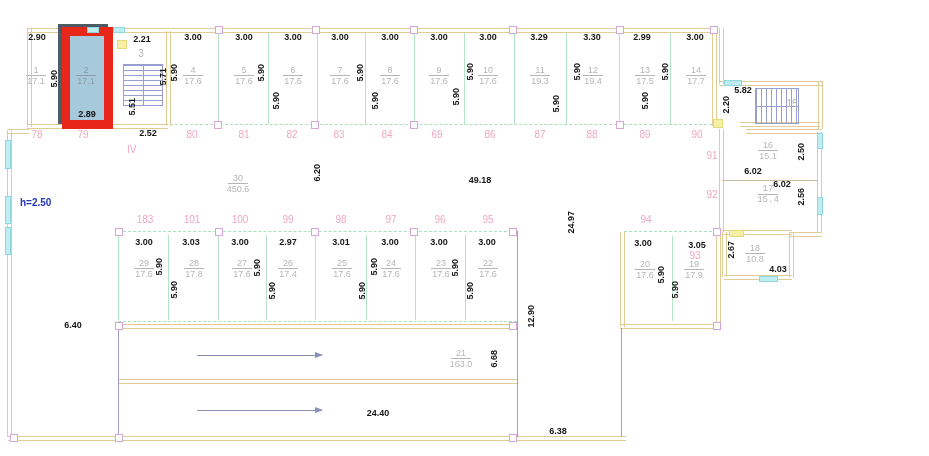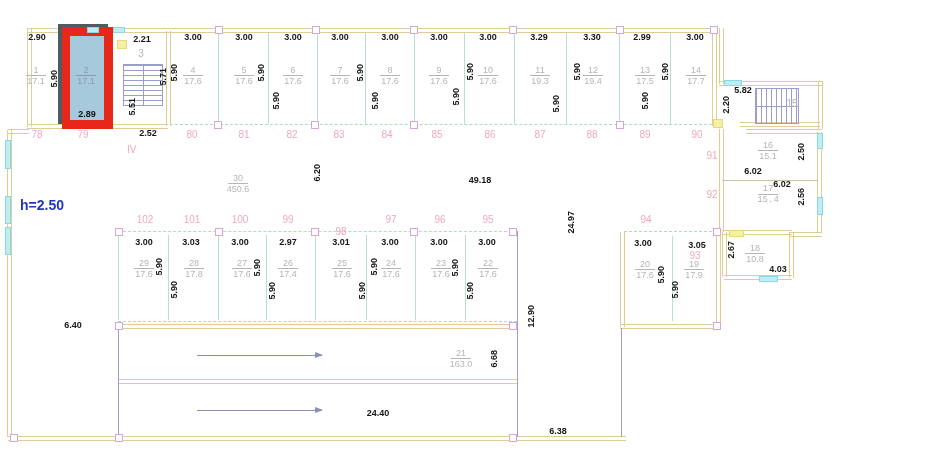--- a/index.html
+++ b/index.html
@@ -38,21 +38,21 @@
   .stmidh{position:absolute;top:50%;left:0;height:1px;width:100%;background:#989fd0;}
   
   .arr{position:absolute;width:125px;height:1px;background:#8a90b8;}
   .arr::after{content:"";position:absolute;right:-1px;top:-3px;width:0;height:0;
     border-left:8px solid #8a90b8;border-top:3px solid transparent;border-bottom:3px solid transparent;}
   
   .hl-shadow{position:absolute;background:#4e5a64;}
   .hl-red{position:absolute;background:#e8271b;}
   .hl-blue{position:absolute;background:#a6c9dc;}
   .hl-dim{position:absolute;font-size:9px;font-weight:bold;color:#111;text-align:center;}
-  .note{position:absolute;font-size:14px;font-weight:bold;color:#2336bb;}
+  .note{position:absolute;font-size:10px;font-weight:bold;color:#2336bb;}
   .sect{position:absolute;font-size:10px;color:#efa9bd;}
   
   .wm{position:absolute;left:33px;top:388px;display:flex;align-items:center;opacity:.75;}
   .wm-text{font-size:34px;font-weight:bold;color:#dcdcdc;letter-spacing:1px;margin-left:8px;font-family:"DejaVu Sans",sans-serif;}
 </style>
 </head>
 <body>
 
 <div class="plan">
 
@@ -270,33 +270,33 @@
   <div class="unit" style="left:221px;top:173px;"><span class="no">30</span><span class="ar">450.6</span></div>
   <div class="unit" style="left:444px;top:348px;"><span class="no">21</span><span class="ar">163.0</span></div>
 
   <div class="gl" style="left:25px;top:129px;">78</div>
   <div class="gl" style="left:71px;top:129px;">79</div>
   <div class="gl" style="left:180px;top:129px;">80</div>
   <div class="gl" style="left:232px;top:129px;">81</div>
   <div class="gl" style="left:280px;top:129px;">82</div>
   <div class="gl" style="left:327px;top:129px;">83</div>
   <div class="gl" style="left:375px;top:129px;">84</div>
-  <div class="gl" style="left:425px;top:129px;">85</div>
+  <div class="gl" style="left:425px;top:129px;">69</div>
   <div class="gl" style="left:478px;top:129px;">86</div>
   <div class="gl" style="left:528px;top:129px;">87</div>
   <div class="gl" style="left:580px;top:129px;">88</div>
   <div class="gl" style="left:633px;top:129px;">89</div>
   <div class="gl" style="left:685px;top:129px;">90</div>
   <div class="gl" style="left:700px;top:150px;">91</div>
   <div class="gl" style="left:700px;top:189px;">92</div>
-  <div class="gl" style="left:133px;top:214px;">102</div>
+  <div class="gl" style="left:133px;top:214px;">183</div>
   <div class="gl" style="left:180px;top:214px;">101</div>
   <div class="gl" style="left:228px;top:214px;">100</div>
   <div class="gl" style="left:276px;top:214px;">99</div>
-  <div class="gl" style="left:329px;top:214px;margin-top:12px;">98</div>
+  <div class="gl" style="left:329px;top:214px;">98</div>
   <div class="gl" style="left:379px;top:214px;">97</div>
   <div class="gl" style="left:428px;top:214px;">96</div>
   <div class="gl" style="left:476px;top:214px;">95</div>
   <div class="gl" style="left:634px;top:214px;">94</div>
   <div class="gl" style="left:683px;top:214px;margin-top:36px;">93</div>
 
   <div class="note" style="left:20px;top:197px;">h=2.50</div>
   <div class="sect" style="left:127px;top:144px;">IV</div>
 
 

